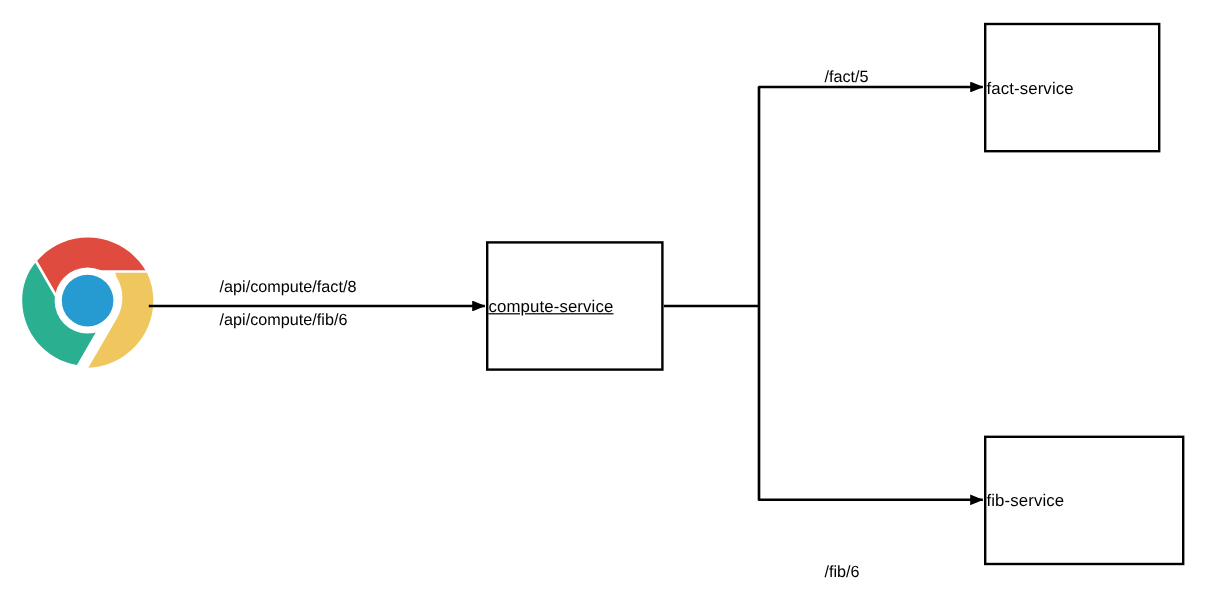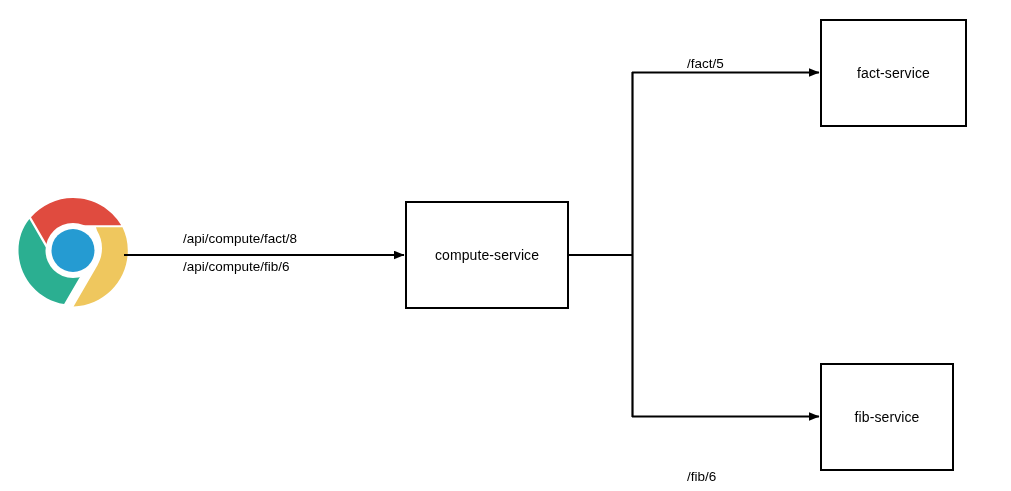--- a/index.html
+++ b/index.html
@@ -17,21 +17,21 @@
     background: #ffffff;
     overflow: hidden;
   }
   .node-box {
     position: absolute;
     box-sizing: border-box;
     background: #ffffff;
     border: 2px solid #000000;
     display: flex;
     align-items: center;
-    justify-content: center;
+    justify-content: flex-start;
   }
   .node-label {
     font-family: "Liberation Sans", sans-serif;
     font-size: 14px;
     color: #000000;
     line-height: 1.2;
     white-space: nowrap;
     letter-spacing: 0.1px;
   }
   .edge-label {
@@ -112,25 +112,25 @@
   </svg>
 
   <div class="edge-label" style="left:183px; top:231px;">/api/compute/fact/8</div>
 
   <div class="edge-label" style="left:183px; top:259px;">/api/compute/fib/6</div>
 
   <div class="edge-label" style="left:687px; top:56px;">/fact/5</div>
 
   <div class="edge-label" style="left:687px; top:421px;margin-top:48px;">/fib/6</div>
 
-  <div class="node-box" style="left:405px; top:201px; width:164px; height:108px;">
+  <div class="node-box" style="left:405px; top:201px; width:148px; height:108px;text-decoration:underline;">
     <span class="node-label">compute-service</span>
   </div>
 
   <div class="node-box" style="left:820px; top:19px; width:147px; height:108px;">
     <span class="node-label">fact-service</span>
   </div>
 
-  <div class="node-box" style="left:820px; top:363px; width:134px; height:108px;">
+  <div class="node-box" style="left:820px; top:363px; width:167px; height:108px;">
     <span class="node-label">fib-service</span>
   </div>
 
 </div>
 
 </body></html>

